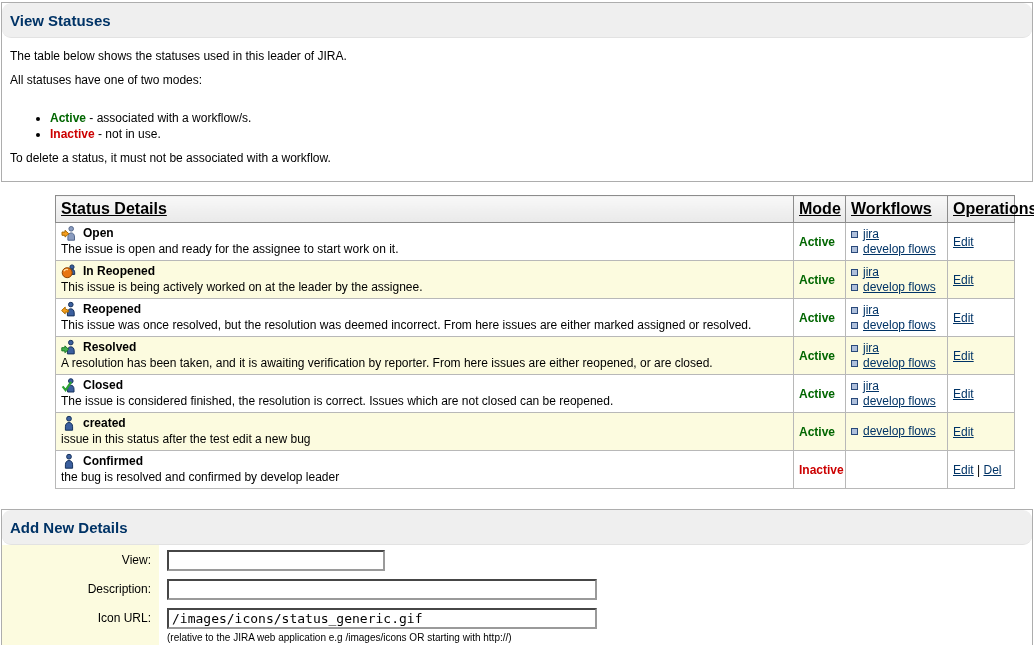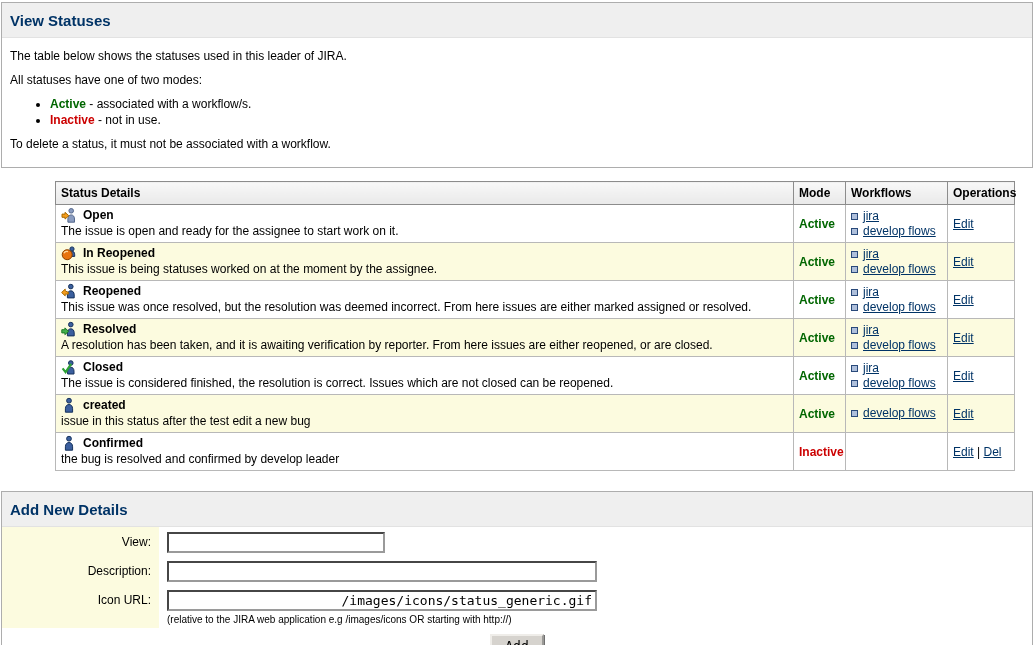--- a/index.html
+++ b/index.html
@@ -12,36 +12,37 @@
     width:1034px;height:645px;background:#fff;color:#000;
     font-family:"Liberation Sans",sans-serif;font-size:12px;
   }
   a{color:var(--link-color);text-decoration:underline;cursor:pointer;}
 
   .section-box{border:1px solid #adadad;margin:2px 1px 0 1px;background:#fff;}
   .section-title{
     background:var(--section-bg);color:var(--title-color);
     font-size:15px;font-weight:bold;padding:9px 2px 8px 8px;
     border-bottom:1px solid #e2e2e2;
+    border-radius:9px;
   }
   .section-content{padding:1px 8px 6px 8px;}
   .section-content p{margin:10px 0;}
-  .section-content ul{margin:10px 0 10px 22px;padding-left:18px;}
+  .section-content ul{margin:24px 0 10px 22px;padding-left:18px;}
   .section-content li{margin:2px 0;}
   .term-active{color:var(--active-color);font-weight:bold;}
   .term-inactive{color:var(--inactive-color);font-weight:bold;}
 
   table.status-table{
     border-collapse:collapse;margin:13px 0 0 55px;width:959px;
     table-layout:fixed;
   }
   .status-table th{
     background:linear-gradient(#f8f8f8,#e9e9e9);
     border:1px solid #8c8c8c;text-align:left;
-    padding:4px 5px;font-size:12px;
+    padding:4px 5px;font-size:16px;text-decoration:underline;
   }
   .status-table td{border:1px solid #b8b8b8;padding:2px 5px;vertical-align:middle;}
   .status-table tr.alt td{background:var(--row-alt);}
   .details-cell{padding:2px 5px 4px 5px !important;}
   .status-name-line{display:flex;align-items:center;font-weight:bold;}
   .status-icon{width:16px;height:16px;margin-right:6px;flex:0 0 16px;display:inline-block;}
   .status-icon svg{display:block;}
   .status-desc{margin-top:1px;}
   .mode-cell{font-weight:bold;}
   .mode-active{color:var(--active-color);}
@@ -54,21 +55,21 @@
 
   .form-area{width:100%;}
   .form-row{display:flex;align-items:stretch;}
   .form-label{
     flex:0 0 157px;background:var(--row-alt);text-align:right;
     padding:8px 8px 0 0;
   }
   .form-field{padding:5px 0 3px 8px;}
   input.text{
     font-family:"DejaVu Sans Mono",monospace;font-size:13px;
-    height:21px;border:2px inset #9a9a9a;background:#fff;padding:1px 3px;color:#000;text-align:right;
+    height:21px;border:2px inset #9a9a9a;background:#fff;padding:1px 3px;color:#000;
   }
   input.text.name{width:218px;}
   input.text.wide{width:430px;}
   .help-text{font-size:10px;margin-top:3px;color:#000;}
   .button-row{text-align:center;padding:6px 0 10px 0;background:#fff;}
   .add-button{
     font-family:"DejaVu Sans Mono",monospace;font-size:13px;color:#000;
     background:#d6d3ce;border:2px outset #efede9;padding:2px 13px;
     box-shadow:1px 1px 0 #6f6f6f;cursor:pointer;
   }
@@ -132,21 +133,21 @@
             <span class="status-icon">
               <svg width="16" height="16" viewBox="0 0 16 16">
                 <circle cx="11" cy="4" r="2.1" fill="#3b5f9e" stroke="#16325c"></circle>
                 <path d="M8.3 11.4V9.8c0-2.4 1.2-3.7 2.7-3.7s2.7 1.3 2.7 3.7v1.6z" fill="#3b5f9e" stroke="#16325c"></path>
                 <circle cx="6.2" cy="9.7" r="5" fill="#e87410" stroke="#8a4100"></circle>
                 <path d="M2.9 8.3c.8-1.6 2.5-2.2 4.1-1.6" stroke="#ffd9a0" fill="none" stroke-width="1.3"></path>
               </svg>
             </span>
             <span>In Reopened</span>
           </div>
-          <div class="status-desc">This issue is being statuses worked on at the moment by the assignee.</div>
+          <div class="status-desc">This issue is being actively worked on at the leader by the assignee.</div>
         </td>
         <td class="mode-cell mode-active">Active</td>
         <td>
           <div class="wf-line"><span class="wf-icon"></span><a href="#">jira</a></div>
           <div class="wf-line"><span class="wf-icon"></span><a href="#">develop flows</a></div>
         </td>
         <td><a href="#">Edit</a></td>
       </tr>
       <tr>
         <td class="details-cell">

